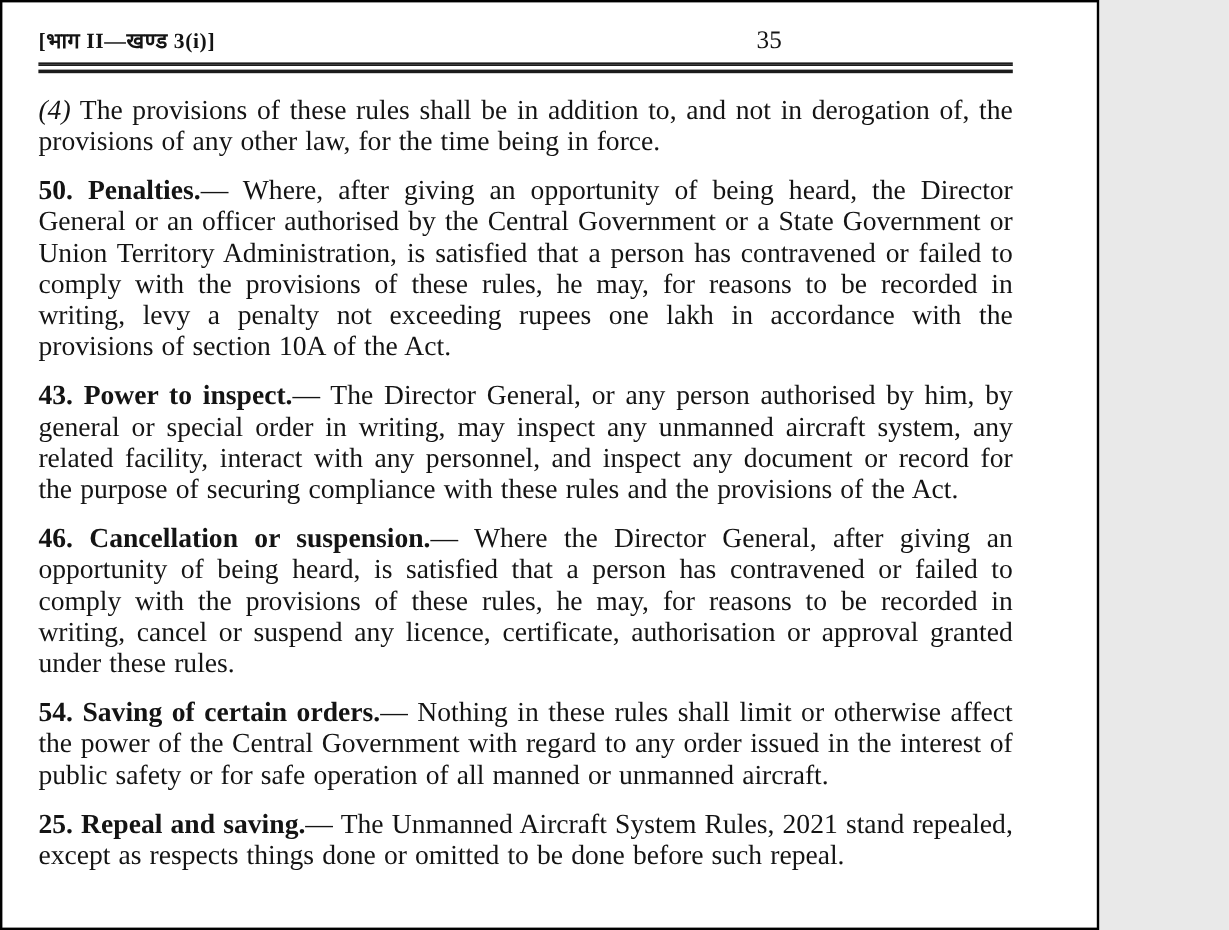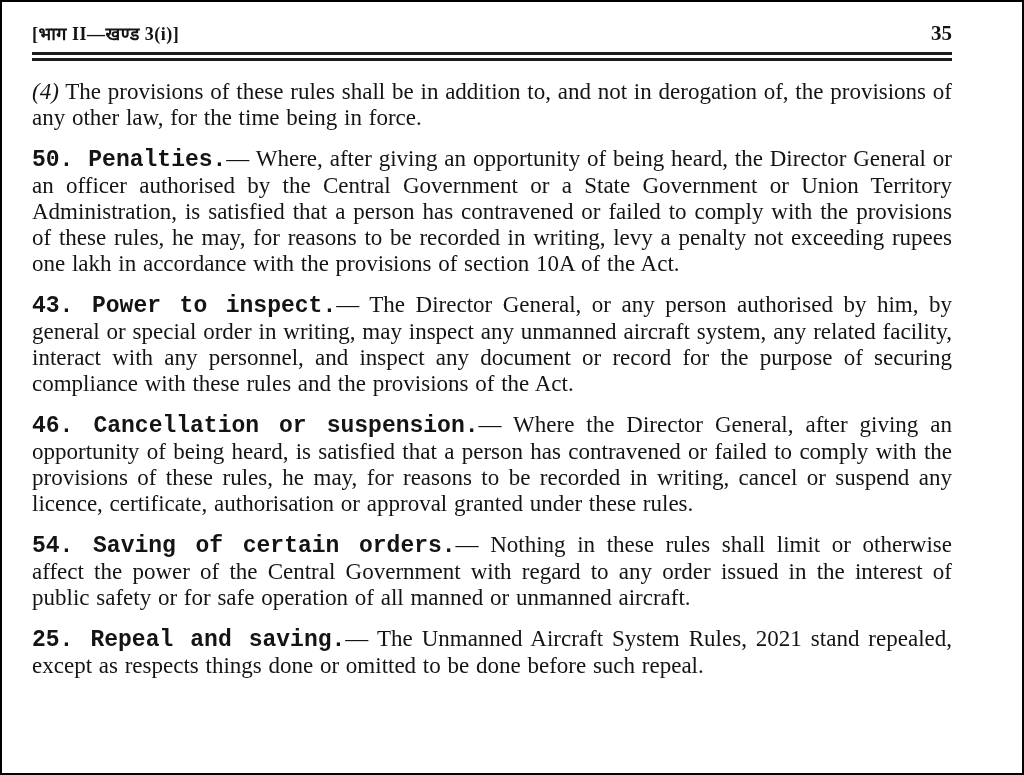--- a/index.html
+++ b/index.html
@@ -2,52 +2,52 @@
 <html><head>
 <meta charset="utf-8">
 <style>
   * { margin: 0; padding: 0; box-sizing: border-box; }
   html, body { background: #e9e9e9; }
   body {
     width: 1024px; height: 775px;
     font-family: "Liberation Serif", "DejaVu Serif", serif;
   }
   .page {
-    width: 1024px; height: 775px;
+    width: 916px; height: 775px;
     background: #ffffff;
     border: 2px solid #000000;
     padding: 20px 70px 0 30px;
     overflow: hidden;
     color: #141414;
   }
   .header-row {
     display: flex;
     align-items: baseline;
     font-size: 18px;
     line-height: 22px;
   }
   .hdr-left  { flex: 1; text-align: left;  font-weight: 600; letter-spacing: 0.5px; }
   .hdr-center{ flex: none; text-align: center; font-weight: bold; font-size: 19px; }
-  .hdr-right { flex: 1; text-align: right; font-size: 21px; font-weight: bold; }
+  .hdr-right { flex: 1; text-align: center; font-size: 21px; font-weight: normal; }
   .double-rule { margin-top: 7px; }
   .rule-line {
     height: 2px;
     border-top: 2px solid #1c1c1c;
     border-bottom: 1px solid #1c1c1c;
   }
   .rule-line + .rule-line { margin-top: 3px; }
   .content {
     margin-top: 18px;
     font-size: 23px;
     line-height: 26px;
     text-align: justify;
     word-spacing: 1px;
   }
   .para { margin-bottom: 15px; }
-  .para-head { font-weight: bold; font-family: Liberation Mono, monospace; }
+  .para-head { font-weight: bold; }
   .para-lead { font-style: italic; }
 </style>
 </head>
 <body>
 
 <div class="page">
 
   <div class="header-row">
     <span class="hdr-left">[भाग II—खण्ड  3(i)]</span>
     <span class="hdr-right">35</span>

